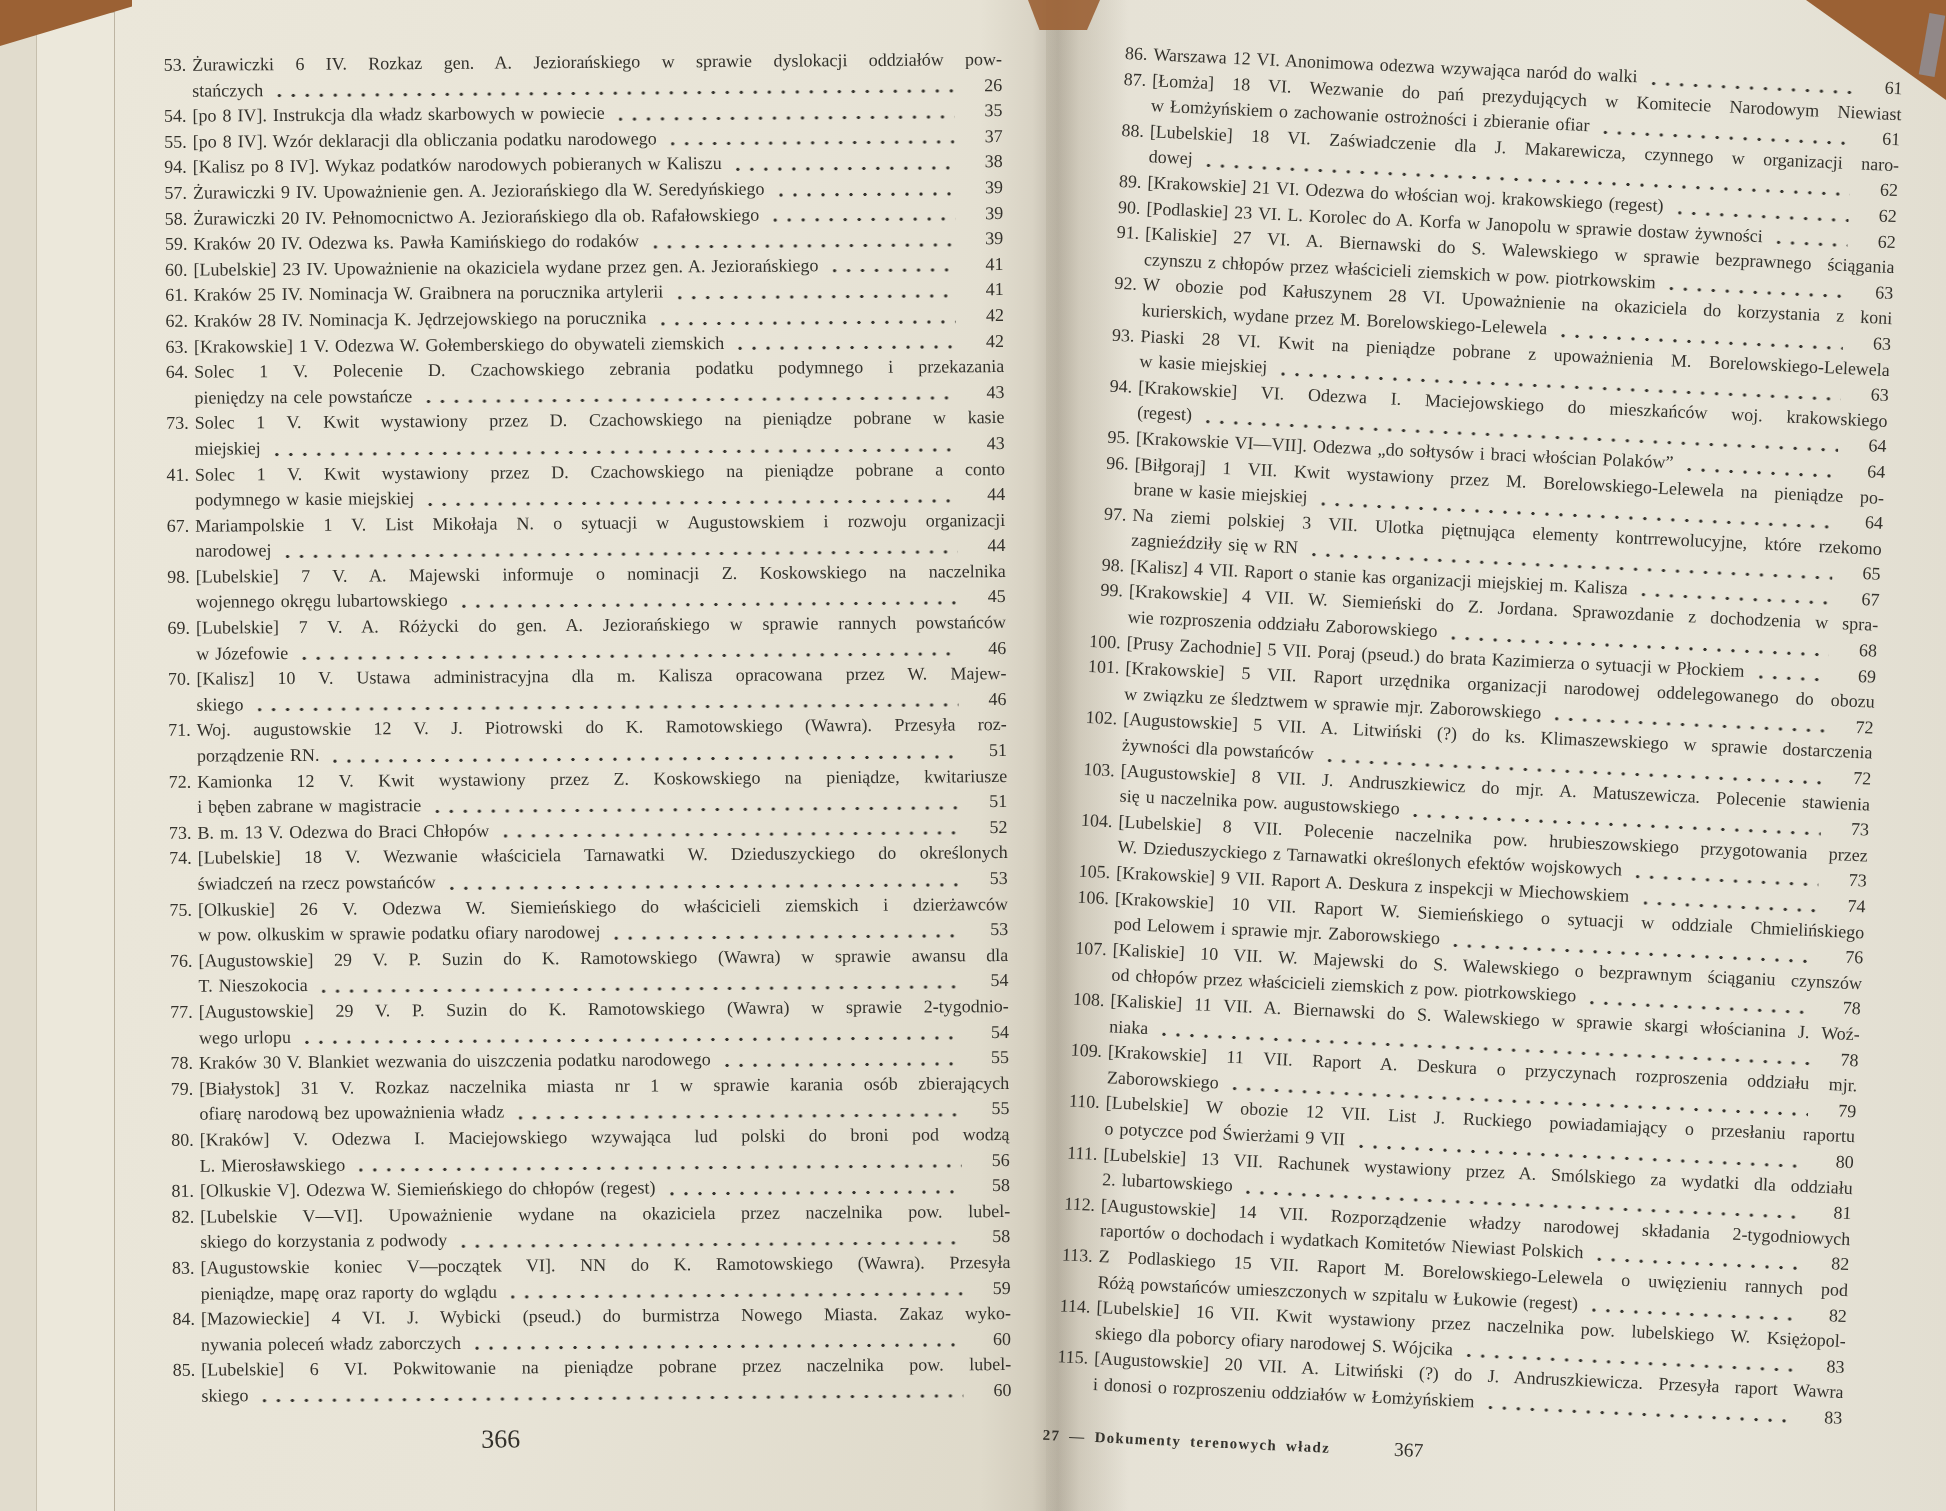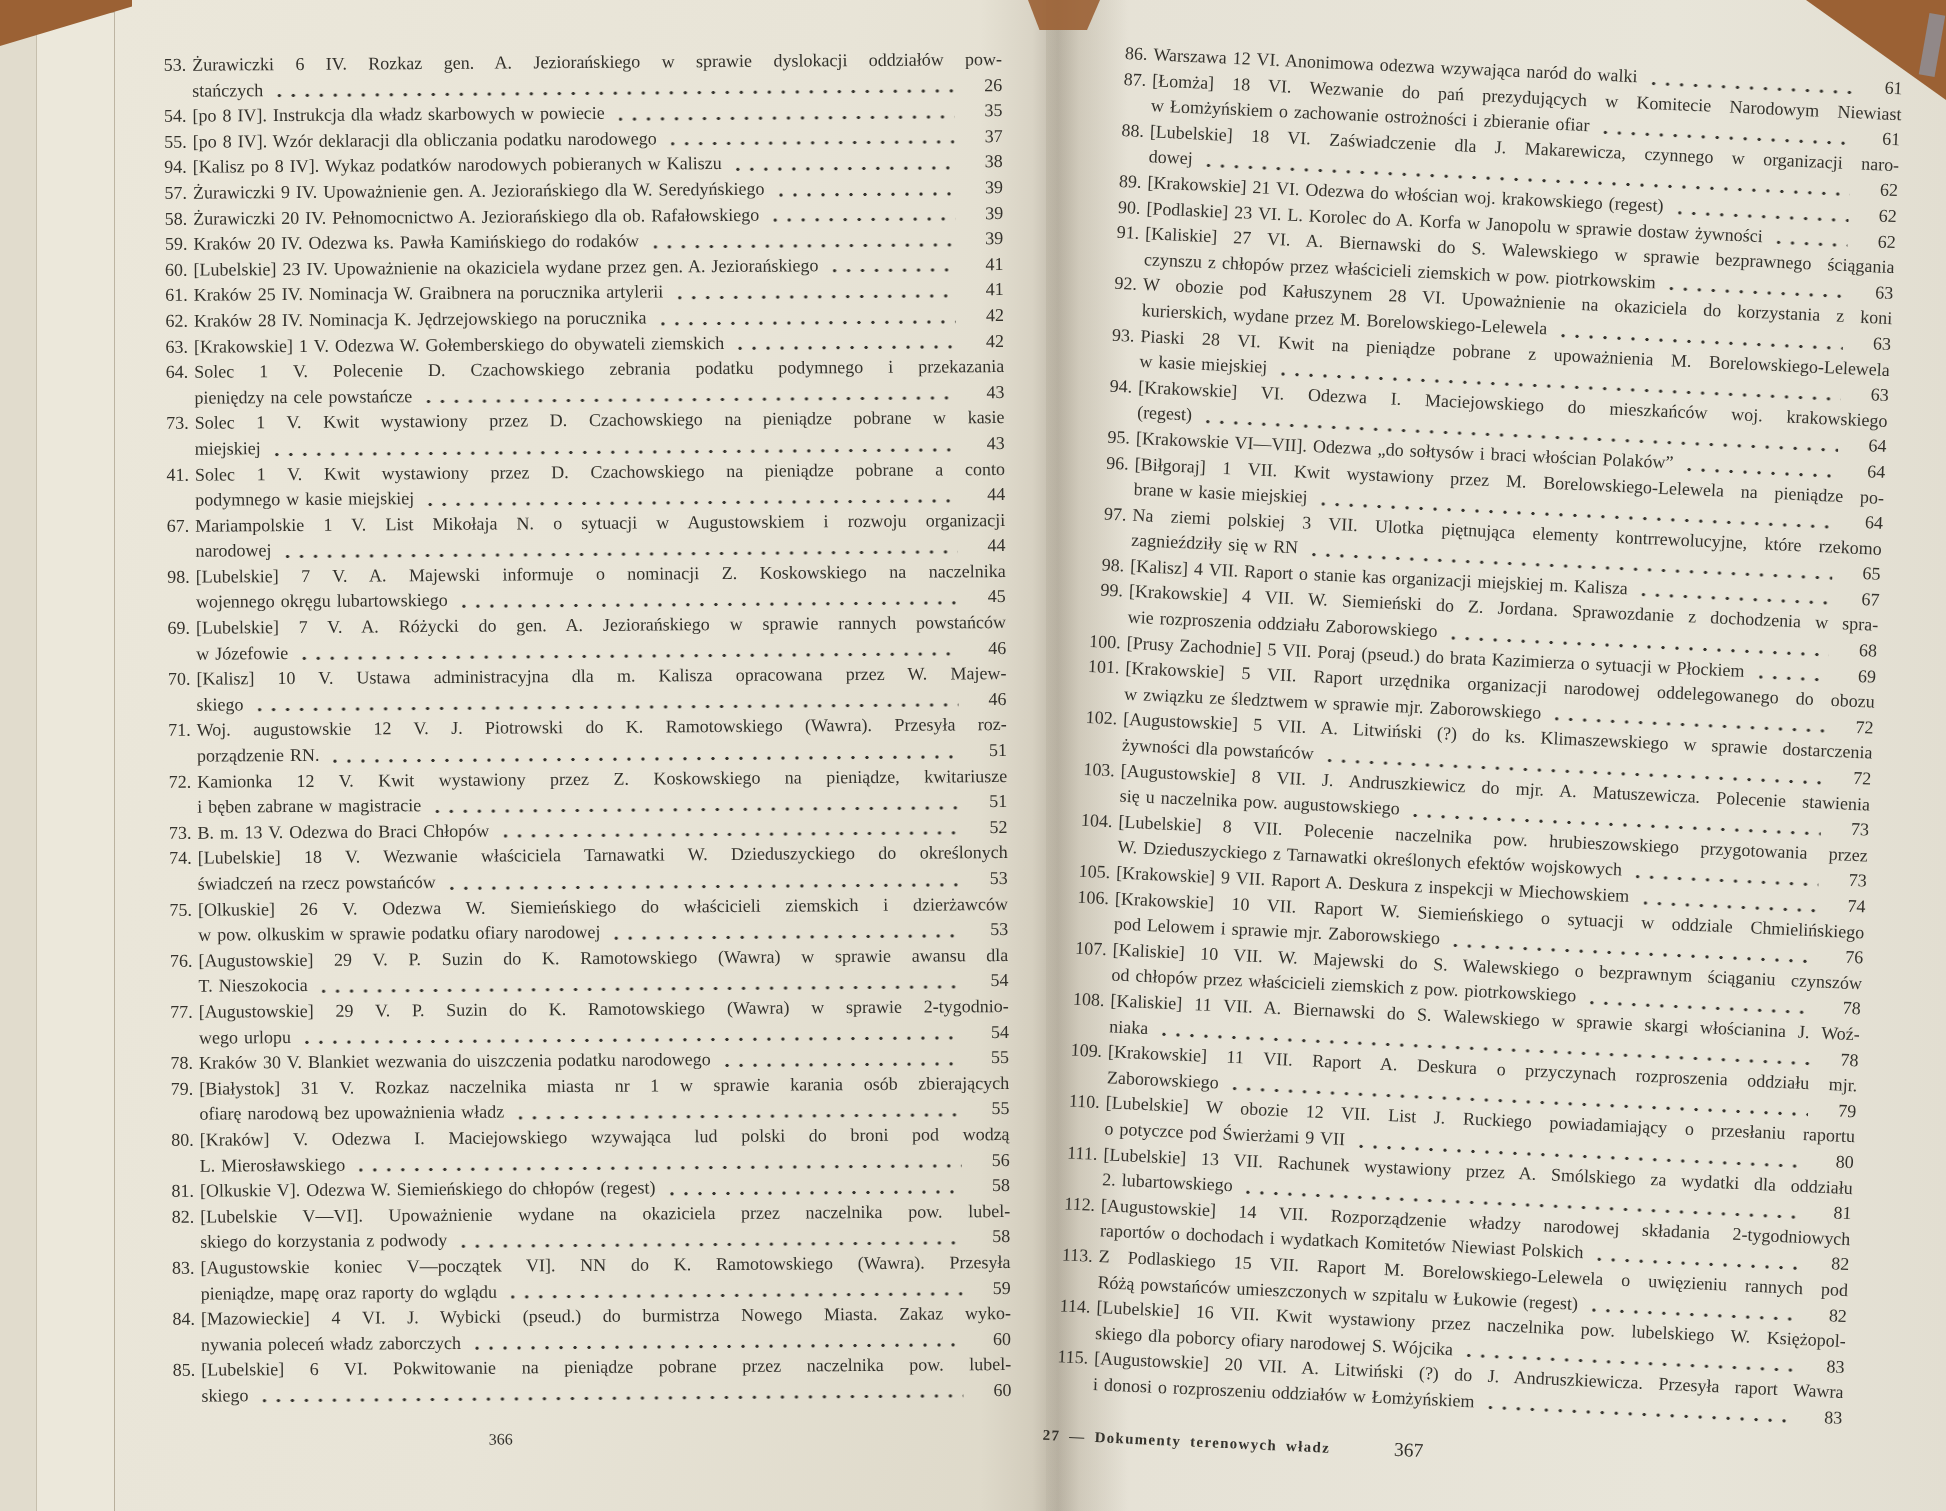--- a/index.html
+++ b/index.html
@@ -46,21 +46,21 @@
   .enum{flex:0 0 40px;text-align:right;padding-right:6px;}
   .content-right .enum{flex-basis:46px;}
   .elines{flex:1;min-width:0;}
   .eline{display:flex;}
   .eline.mid .etext{flex:1;text-align:justify;text-align-last:justify;}
   .eline.last .etext{white-space:nowrap;}
   .dots{flex:1;height:5px;align-self:flex-end;margin:0 6px 5px 14px;
     background-image:radial-gradient(circle at 2px 2.5px,var(--ink) 1.4px,rgba(0,0,0,0) 1.9px);
     background-size:14px 5px;background-repeat:repeat-x;background-position:left bottom;}
   .epage{flex:0 0 42px;text-align:right;align-self:flex-end;}
-  .footer-left{position:absolute;top:1376px;left:300px;width:90px;text-align:center;font-size:16px;}
+  .footer-left{position:absolute;top:1376px;left:300px;width:90px;text-align:center;font-size:26px;}
   .footer-right{position:absolute;top:1382px;left:4px;display:flex;align-items:baseline;}
   .signature{font-weight:bold;font-size:15px;letter-spacing:1.3px;word-spacing:4px;}
   .footer-right .pgnum{font-size:19.5px;margin-left:64px;}
 </style>
 </head>
 <body style="--table: #9b6134; --paper-left: #e8e4d7; --paper-right: #e6e2d6; --ink: #34322c;">
 
 <div class="photo">
   <div class="edge-strip-1"></div>
   <div class="edge-strip-2"></div>

